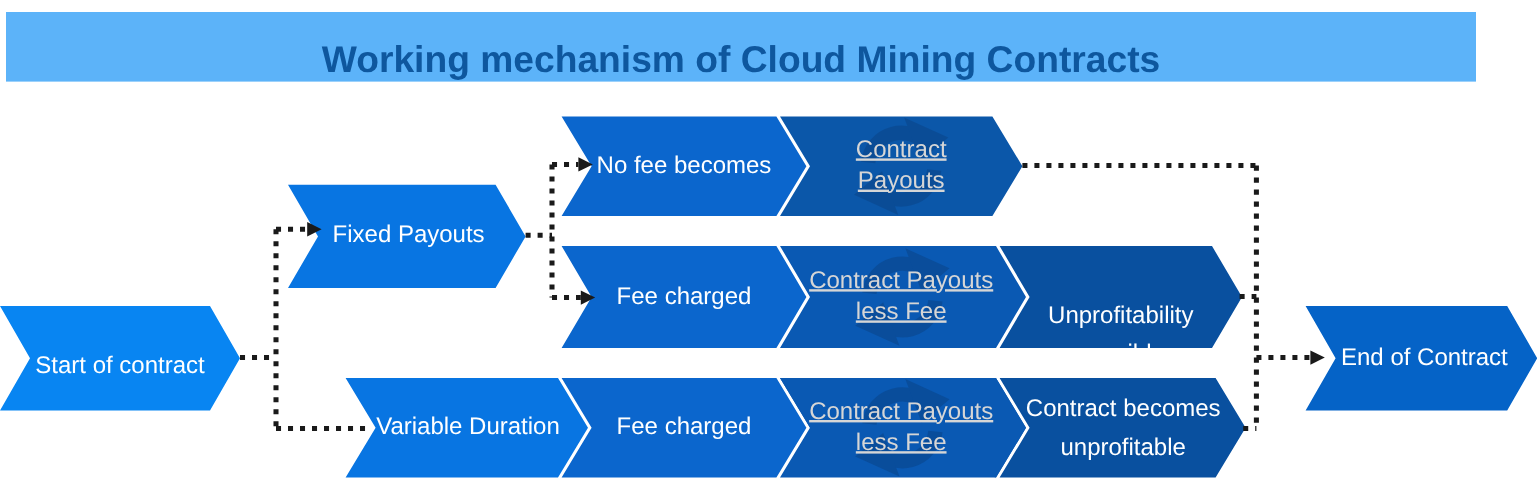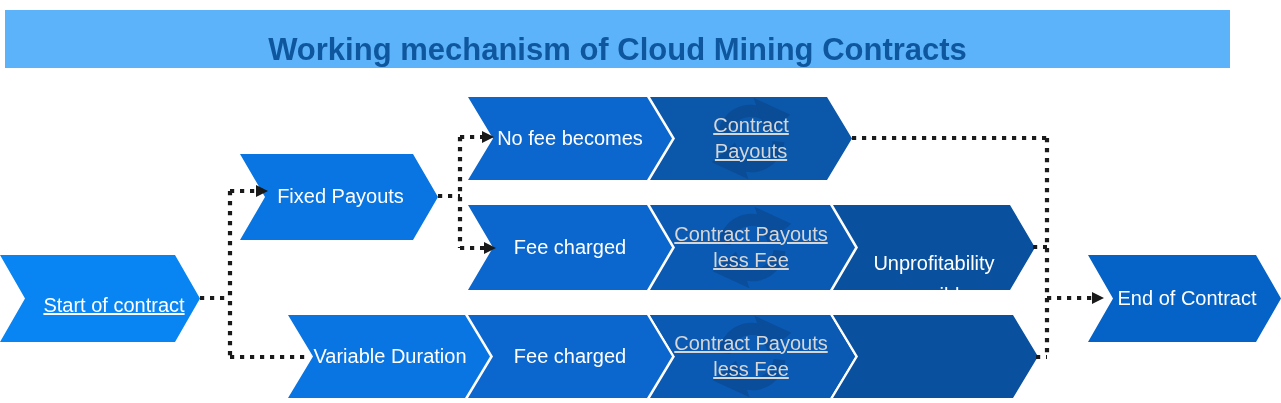--- a/index.html
+++ b/index.html
@@ -75,29 +75,31 @@
       <path d="M1047,298 H1092"></path>
     </g>
     <g fill="#1A1A1A">
       <polygon points="256,185 268,191 256,197"></polygon>
       <polygon points="482,131 494,137 482,143"></polygon>
       <polygon points="484,242 496,248 484,254"></polygon>
       <polygon points="1092,292 1104,298 1092,304"></polygon>
     </g>
   </svg>
 
-  <div class="label" style="left:29px;top:255px;width:170px;height:102px;text-decoration:underline;">Start of contract</div>
+  <div class="label" style="left:15px;top:255px;width:170px;height:102px;">Start of contract</div>
   <div class="label" style="left:258px;top:154px;width:165px;height:86px;">Fixed Payouts</div>
   <div class="label" style="left:486px;top:97px;width:168px;height:83px;">No fee becomes</div>
   <div class="label muted" style="left:668px;top:97px;width:166px;height:83px;">Contract
 Payouts</div>
   <div class="label" style="left:486px;top:205px;width:168px;height:85px;">Fee charged</div>
   <div class="label muted" style="left:664px;top:205px;width:174px;height:85px;">Contract Payouts
 less Fee</div>
   <div class="label tall" style="left:850px;top:205px;width:168px;height:85px;margin-top:31px;">Unprofitability
 possible</div>
   <div class="label" style="left:302px;top:315px;width:176px;height:83px;">Variable Duration</div>
   <div class="label" style="left:486px;top:315px;width:168px;height:83px;">Fee charged</div>
   <div class="label muted" style="left:664px;top:315px;width:174px;height:83px;">Contract Payouts
 less Fee</div>
+  <div class="label tall" style="left:846px;top:315px;width:180px;height:83px;">Contract becomes
+unprofitable</div>
   <div class="label" style="left:1106px;top:255px;width:162px;height:87px;">End of Contract</div>
 
 </div>
 
 </body></html>

